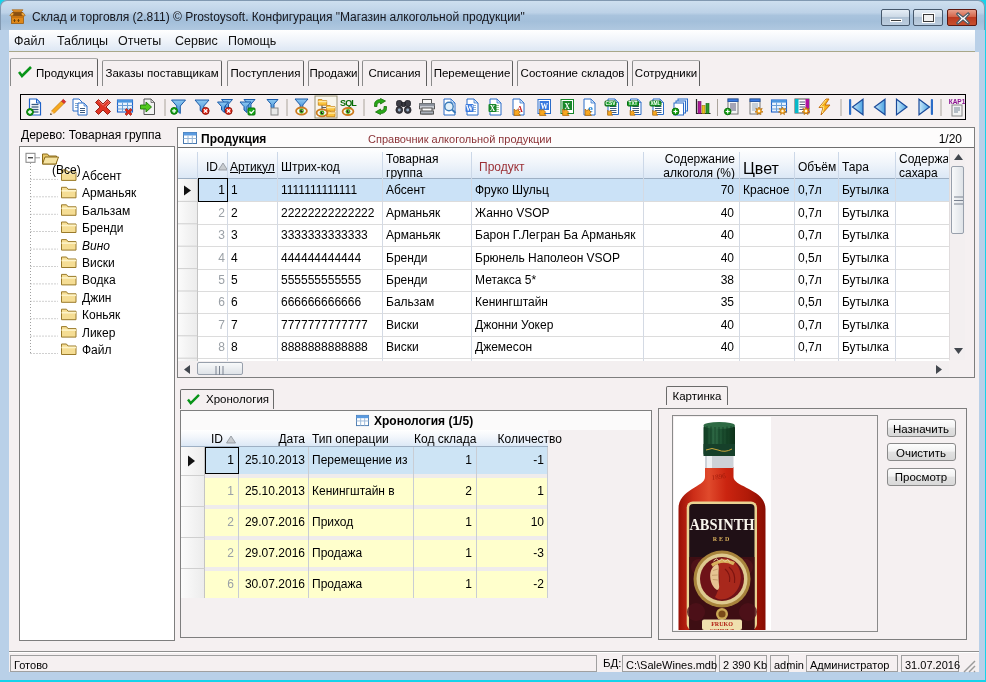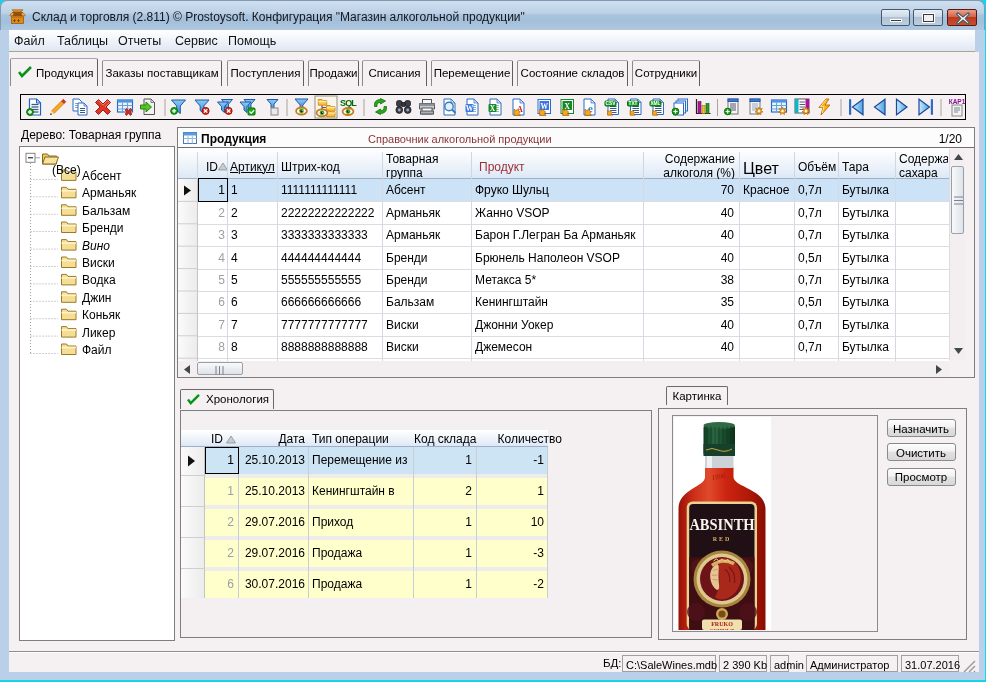--- a/index.html
+++ b/index.html
@@ -734,20 +734,30 @@
     </div>
   </div>
 
   <div id="hrontab">
         <svg class="abs" style="left:6px;top:4px;" width="13" height="11" viewBox="0 0 14 12">
           <path d="M1 6 L4 10 L13 1" stroke="#089418" stroke-width="2.6" fill="none"></path>
         </svg>
         <span style="position:absolute;left:25px;top:3px;">Хронология</span>
       </div>
   <div id="hronbox">
+    <div class="abs" style="left:0;top:0;width:470px;height:18.5px;background:#fbfafa;">
+      <svg class="abs" style="left:175px;top:3px;" width="13" height="13" viewBox="0 0 14 14">
+            <rect x="0.5" y="1.5" width="13" height="11" fill="#fff" stroke="#4a7ab0"></rect>
+            <rect x="0.5" y="1.5" width="13" height="3" fill="#5a9ae0"></rect>
+            <line x1="0.5" y1="7.5" x2="13.5" y2="7.5" stroke="#9ab8d8"></line>
+            <line x1="5" y1="4.5" x2="5" y2="12.5" stroke="#9ab8d8"></line>
+            <line x1="9.3" y1="4.5" x2="9.3" y2="12.5" stroke="#9ab8d8"></line>
+          </svg>
+      <span class="t" style="left:193px;top:3px;font-size:12px;font-weight:bold;">Хронология (1/5)</span>
+    </div>
     <div class="abs" style="left:0;top:18.5px;width:367px;height:17.5px;background:linear-gradient(180deg,#ffffff 0%,#f2f6fb 45%,#dce8f6 100%);border-bottom:1px solid #9eb0c4;">
       <span class="t" style="left:30px;top:2px;font-size:12px;">ID</span>
       <svg class="abs" style="left:45px;top:5px;" width="10" height="9">
             <path d="M5 1 L9.5 8 L0.5 8 Z" fill="#c8ccd0" stroke="#8a9098" stroke-width="0.8"></path>
           </svg>
       <span class="t" style="left:60px;width:64px;top:2px;font-size:12px;text-align:right;">Дата</span>
       <span class="t" style="left:131px;top:2px;font-size:12px;">Тип операции</span>
       <span class="t" style="left:233px;width:60px;top:2px;font-size:12px;text-align:right;">Код склада</span>
       <span class="t" style="left:295px;width:70px;top:2px;font-size:12px;text-align:right;margin-left:16px;">Количество</span>
     </div>
@@ -881,20 +891,21 @@
 
     <rect x="28" y="202.5" width="40" height="10.5" rx="2" fill="#efe0ae"></rect>
     <text x="48" y="209" font-size="6" font-weight="bold" fill="#b01a10" text-anchor="middle" font-family="Liberation Serif">FRUKO</text>
     <text x="48" y="216" font-size="6" font-weight="bold" fill="#b01a10" text-anchor="middle" font-family="Liberation Serif">SCHULZ</text>
   </svg>
   <div class="kbtn" style="top:367px;">Назначить</div>
   <div class="kbtn" style="top:391px;">Очистить</div>
   <div class="kbtn" style="top:415.5px;">Просмотр</div>
 
   <div id="status">
+    <div class="sseg" style="left:1px;width:587px;">Готово</div>
     <span class="t" style="left:594px;top:5.5px;font-size:11.5px;">БД:</span>
     <div class="sseg" style="left:613px;width:94px;">C:\SaleWines.mdb</div>
     <div class="sseg" style="left:710px;width:48px;">2 390 Kb</div>
     <div class="sseg" style="left:761px;width:19px;">admin</div>
     <div class="sseg" style="left:797px;width:92px;">Администратор</div>
     <div class="sseg" style="left:892px;width:58px;">31.07.2016</div>
     <svg class="abs" style="left:954px;top:8px;" width="13" height="13">
           <g stroke="#9a9a9a" stroke-width="1.4">
             <line x1="12" y1="1" x2="1" y2="12"></line>
             <line x1="12" y1="6" x2="6" y2="12"></line>

